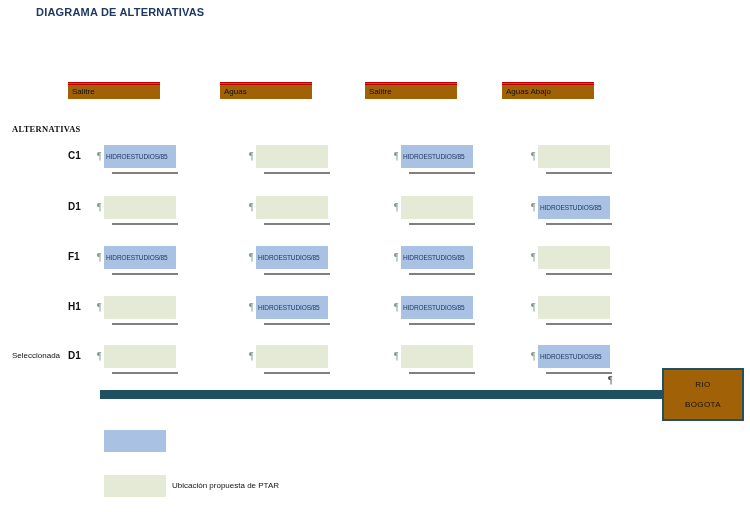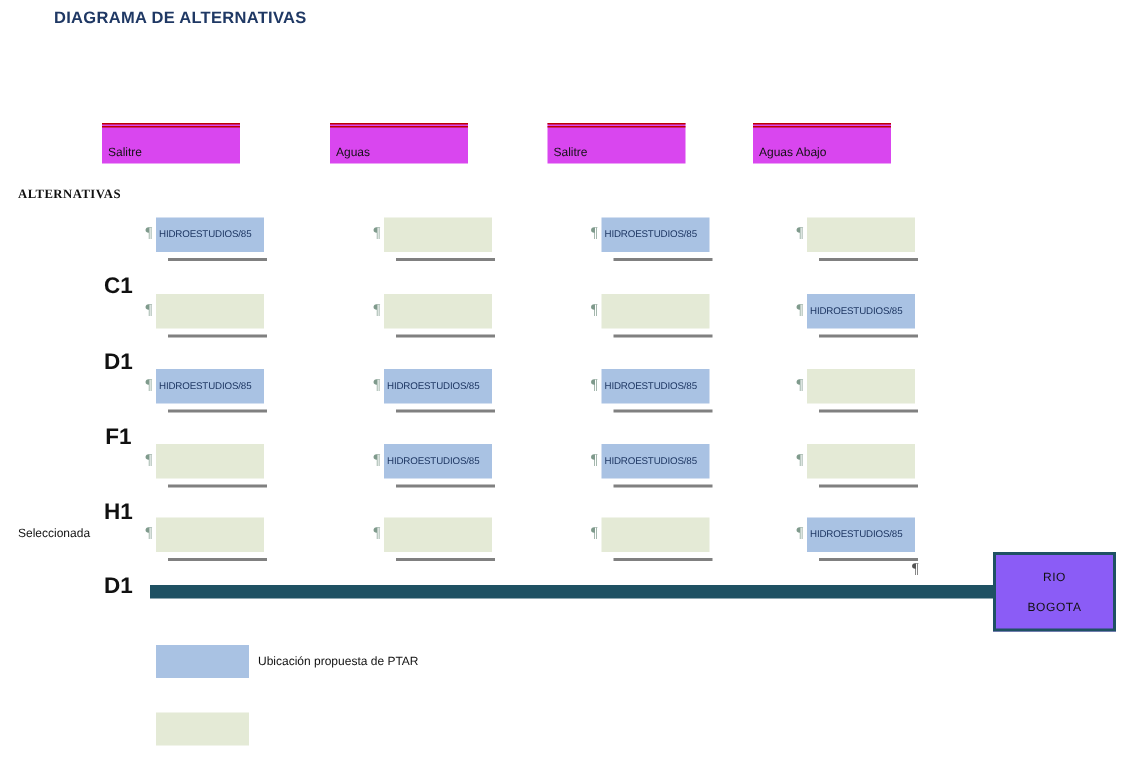--- a/index.html
+++ b/index.html
@@ -28,22 +28,22 @@
     letter-spacing: 0.2px;
     color: #1f3864;
     font-family: "Liberation Sans", sans-serif;
     padding-left: 36px;
   }
 
   
   .col-header {
     position: absolute;
     width: 92px;
-    height: 27px;
-    background: #d946ef;
+    height: 17px;
+    background: #a16207;
     border-top: 3px double #c00000;
     box-sizing: border-box;
   }
   .col-header .hdr-label {
     position: absolute;
     left: 4px;
     bottom: 3px;
     font-size: 8px;
     color: #111111;
     white-space: nowrap;
@@ -56,25 +56,24 @@
     top: 124px;
     font-size: 8.5px;
     font-weight: bold;
     letter-spacing: 0.3px;
     color: #111111;
     font-family: Liberation Serif, serif;
   }
   .row-code {
     position: absolute;
     width: 22px;
-    text-align: center;
-    font-size: 15px;
+    text-align: left;
+    font-size: 10px;
     font-weight: bold;
     color: #111111;
-    margin-top: 32px;
   }
   .row-note {
     position: absolute;
     font-size: 8px;
     color: #111111;
     white-space: nowrap;
   }
 
   
   .cell {
@@ -135,21 +134,21 @@
   }
 
   
   #rio-bogota-box {
     position: absolute;
     left: 662px;
     top: 368px;
     width: 82px;
     height: 53px;
     border: 2px solid #1f5163;
-    background: #8b5cf6;
+    background: #a16207;
     box-sizing: border-box;
     display: flex;
     flex-direction: column;
     align-items: center;
     justify-content: space-around;
     padding: 4px 0;
   }
   #rio-bogota-box span {
     font-size: 8px;
     color: #111111;
@@ -172,20 +171,21 @@
     width: 62px;
     height: 22px;
   }
   .legend-swatch.blue { background: #a9c2e3; }
   .legend-swatch.green { background: #e4ead6; }
   .legend-text {
     position: absolute;
     font-size: 8px;
     color: #111111;
     white-space: nowrap;
+    margin-top: 45px;
   }
 </style>
 </head>
 <body>
 
 <div id="diagram-title">DIAGRAMA DE ALTERNATIVAS</div>
 
 <div id="columns-layer">
     <div class="col-header" style="left: 68px; top: 82px;">
       <div class="hdr-label">Salitre</div>

